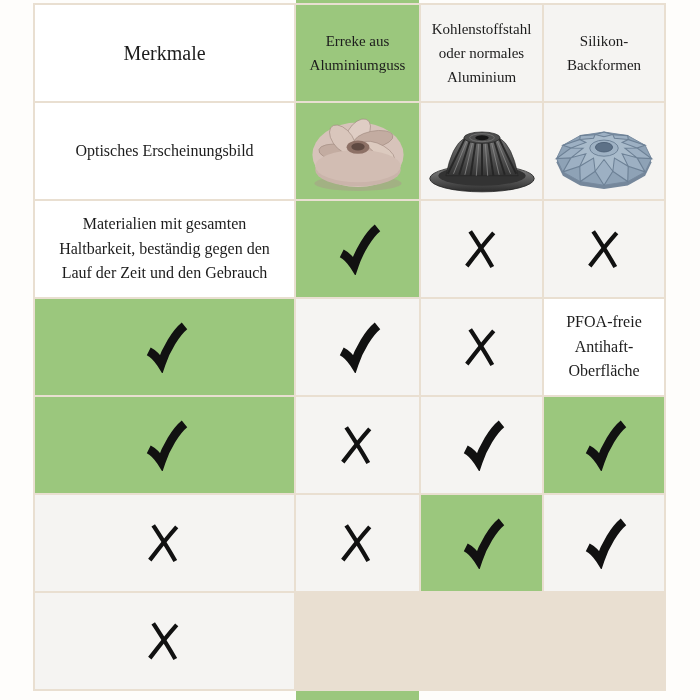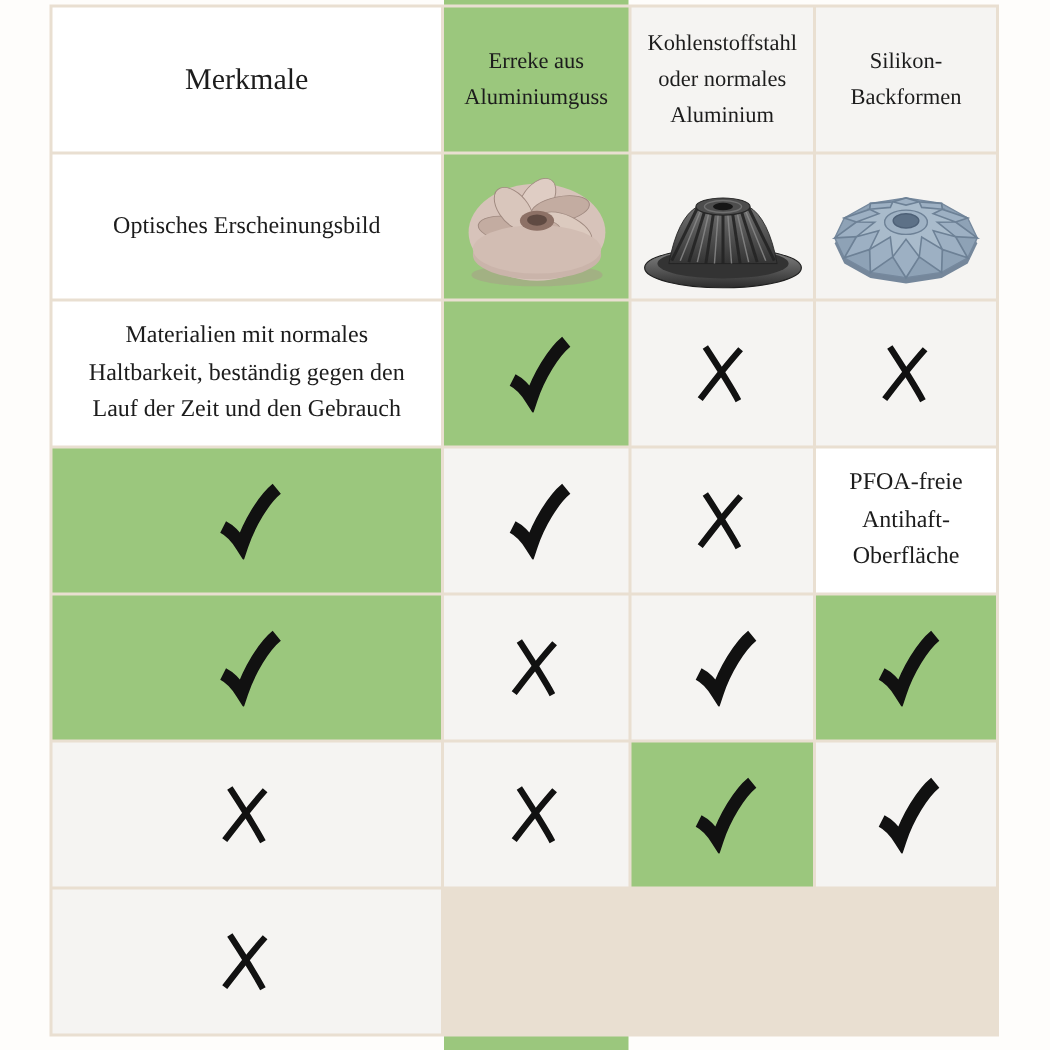--- a/index.html
+++ b/index.html
@@ -127,21 +127,21 @@
       <svg viewBox="0 0 120 96" width="114" height="92" role="img" aria-label="grey-blue geometric silicone bundt mould">
         <polygon points="110,60 103.3,74 85,84.2 60,88 35,84.2 16.7,74 10,60 16.7,46 35,35.8 60,32 85,35.8 103.3,46" fill="#75879b"></polygon>
         <polygon points="110,56 103.3,70 85,80.2 60,84 35,80.2 16.7,70 10,56 16.7,42 35,31.8 60,28 85,31.8 103.3,42" fill="#8ea2b6" stroke="#76899e" stroke-width="1"></polygon>
         <polygon points="110,56 94.8,55.2 103.3,70 85.5,64.1 85,80.2 69.3,69.3 60,84 50.7,69.3 35,80.2 34.5,64.1 16.7,70 25.2,55.2 10,56 25.2,44.8 16.7,42 34.5,35.9 35,31.8 50.7,30.7 60,28 69.3,30.7 85,31.8 85.5,35.9 103.3,42 94.8,44.8" fill="#9db0c3" stroke="#6d8196" stroke-width="1.2"></polygon>
         <polygon points="94.8,55.2 79.1,51 85.5,64.1 71,55.4 69.3,69.3 60,57 50.7,69.3 49,55.4 34.5,64.1 40.9,51 25.2,55.2 38,45 25.2,44.8 40.9,39 34.5,35.9 49,34.6 50.7,30.7 60,33 69.3,30.7 71,34.6 85.5,35.9 79.1,39 94.8,44.8 82,45" fill="#a9bbcb" stroke="#6d8196" stroke-width="1.1"></polygon>
         <ellipse cx="60" cy="45" rx="15" ry="8.5" fill="#9fb2c4" stroke="#6d8196" stroke-width="1"></ellipse>
         <ellipse cx="60" cy="44" rx="9" ry="5" fill="#5d7187" stroke="#4e6177" stroke-width="1"></ellipse>
       </svg>
     </div>
 
-    <div class="cell feat">Materialien mit normales Haltbarkeit, beständig gegen den Lauf der Zeit und den Gebrauch</div>
+    <div class="cell feat">Materialien mit gesamten Haltbarkeit, beständig gegen den Lauf der Zeit und den Gebrauch</div>
     <div class="cell green mark">
         <svg viewBox="0 0 48 48" width="52" height="52">
     <path d="M9 28 C13 30 17 34 20.5 39.5 C25 26 34 11 42 4.5" fill="none" stroke="#111111" stroke-width="8" stroke-linecap="butt" stroke-linejoin="miter"></path>
   </svg>
       </div>
     <div class="cell gray mark">
         <svg viewBox="0 0 48 48" width="47" height="50">
     <path d="M12.5 6 C19 16 28.5 30.5 35 42.5" fill="none" stroke="#111111" stroke-width="4.3"></path>
     <path d="M36.5 7.5 C28 17 17 31 9 41.5" fill="none" stroke="#111111" stroke-width="4.3"></path>
   </svg>

